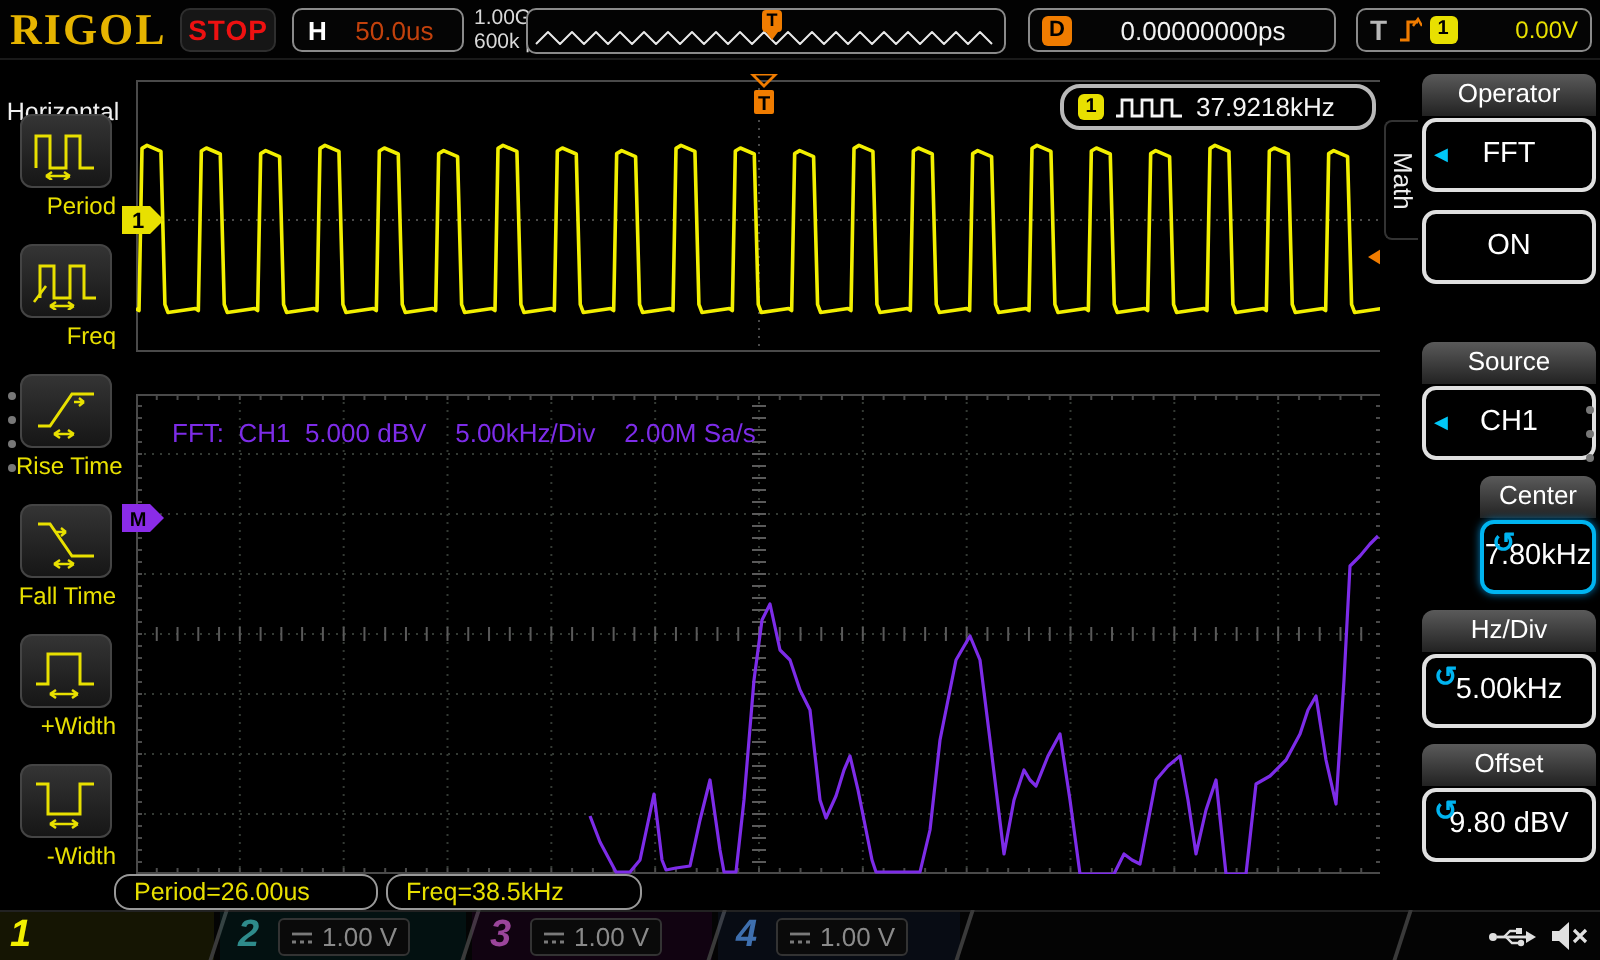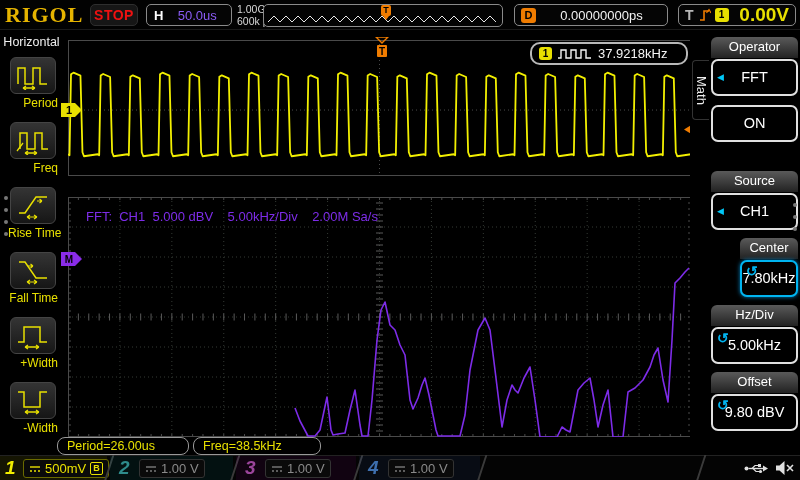--- a/index.html
+++ b/index.html
@@ -6,37 +6,37 @@
   html,body { background:#000; }
   body { font-family:"Liberation Sans", sans-serif; }
   .screen { position:relative; width:800px; height:480px; background:#000; overflow:hidden; }
 
   
   .topbar { position:absolute; left:0; top:0; width:800px; height:30px; background:#020202; border-bottom:1px solid #1a1a1a; }
   .logo { position:absolute; left:5px; top:2px; font-family:"Liberation Serif", serif; font-weight:bold; font-size:22px; color:#e6b400; letter-spacing:1px; }
   .stop-btn { position:absolute; left:90px; top:4px; width:48px; height:22px; background:#161616; border:1px solid #2e2e2e; border-radius:5px; color:#ee1111; font-weight:bold; font-size:14px; text-align:center; line-height:20px; letter-spacing:0.5px; }
   .hbox { position:absolute; left:146px; top:4px; width:86px; height:22px; border:1px solid #8a8a8a; border-radius:5px; background:#050505; display:flex; align-items:center; }
   .hbox .h { color:#fff; font-weight:bold; font-size:13px; margin-left:7px; }
-  .hbox .tb { flex:1; text-align:center; color:#8b5cf6; font-size:13px; }
+  .hbox .tb { flex:1; text-align:center; color:#c2410c; font-size:13px; }
   .samp { position:absolute; left:237px; top:3px; color:#d8d8d8; font-size:10.5px; line-height:12px; }
   .preview { position:absolute; left:263px; top:4px; width:240px; height:23px; border:1px solid #8a8a8a; border-radius:5px; background:#030303; }
   .preview svg { position:absolute; left:2px; top:1px; }
   .pvT { position:absolute; left:117px; top:0px; width:10px; height:11px; background:#f07c00; border-radius:2px; color:#000; font-size:9px; font-weight:bold; text-align:center; line-height:11px; }
   .pvT:after { content:""; position:absolute; left:2px; top:11px; border:3px solid transparent; border-top:4px solid #f07c00; }
   .dbox { position:absolute; left:514px; top:4px; width:154px; height:22px; border:1px solid #8a8a8a; border-radius:5px; background:#050505; display:flex; align-items:center; }
   .dbadge { width:15px; height:15px; margin-left:6px; background:#f07c00; border-radius:3px; color:#000; font-weight:bold; font-size:11px; text-align:center; line-height:15px; }
   .dval { flex:1; text-align:center; color:#f2f2f2; font-size:13px; }
   .tbox { position:absolute; left:678px; top:4px; width:118px; height:22px; border:1px solid #8a8a8a; border-radius:5px; background:#050505; display:flex; align-items:center; gap:4px; padding:0 6px; }
   .tT { color:#b8b8b8; font-weight:bold; font-size:14px; }
   .tbadge { width:14px; height:14px; background:#e8e000; border-radius:3px; color:#000; font-weight:bold; font-size:10px; text-align:center; line-height:14px; }
-  .tlev { flex:1; text-align:right; color:#e8e000; font-size:19px;font-weight:bold; }
+  .tlev { flex:1; text-align:right; color:#e8e000; font-size:12px; }
 
   
   .leftmenu { position:absolute; left:0; top:30px; width:63px; height:425px; background:#000; }
-  .lm-title { position:absolute; left:0; top:5px; width:63px; text-align:center; color:#f0f0f0; font-size:12.5px; }
+  .lm-title { position:absolute; left:0; top:19px; width:63px; text-align:center; color:#f0f0f0; font-size:12.5px; }
   .lm-item { position:absolute; left:8px; width:50px; text-align:right; }
   .lm-icon { width:46px; height:37px; margin:0 auto; background:linear-gradient(#343434,#161616); border:1px solid #444; border-radius:6px; display:flex; align-items:center; justify-content:center; }
   .lm-label { margin-top:2px; color:#e8e000; font-size:12px; white-space:nowrap; }
   .pagedots-l { position:absolute; left:4px; top:196px; }
   .pagedots-r { position:absolute; left:793px; top:203px; }
   .dot { width:4px; height:4px; border-radius:50%; background:#777; margin-bottom:8px; }
 
   
   .grid-top { position:absolute; left:68px; top:40px; width:623px; height:136px; }
   .grid-fft { position:absolute; left:68px; top:197px; width:623px; height:240px; }
@@ -593,28 +593,20 @@
 
   <div class="pagedots-r">
     <div class="dot"></div>
       <div class="dot"></div>
       <div class="dot"></div>
   </div>
 
   <footer class="chbar">
     <div class="chseg seg1">
       <span class="chnum" style="left:5px;color:#f2ef00;">1</span>
-      <div class="chvbox" style="left:23px;border-color:#6a6a00;">
-        <svg width="12" height="10">
-          <path d="M1,3 H11" stroke="#e8e000" stroke-width="1.4"></path>
-          <path d="M1,7 H3 M5,7 H7 M9,7 H11" stroke="#e8e000" stroke-width="1.4"></path>
-        </svg>
-        <span class="chval" style="color:#e8e000;">500mV</span>
-        <span class="bwicon">B</span>
-      </div>
     </div>
     <div class="chsep" style="left:108px;"></div>
 
     <div class="chseg seg2">
       <span class="chnum" style="left:9px;color:#2e8b8b;">2</span>
       <div class="chvbox" style="left:29px;">
         <svg width="12" height="10">
           <path d="M1,3 H11" stroke="#7a7a7a" stroke-width="1.4"></path>
           <path d="M1,7 H3 M5,7 H7 M9,7 H11" stroke="#7a7a7a" stroke-width="1.4"></path>
         </svg>

